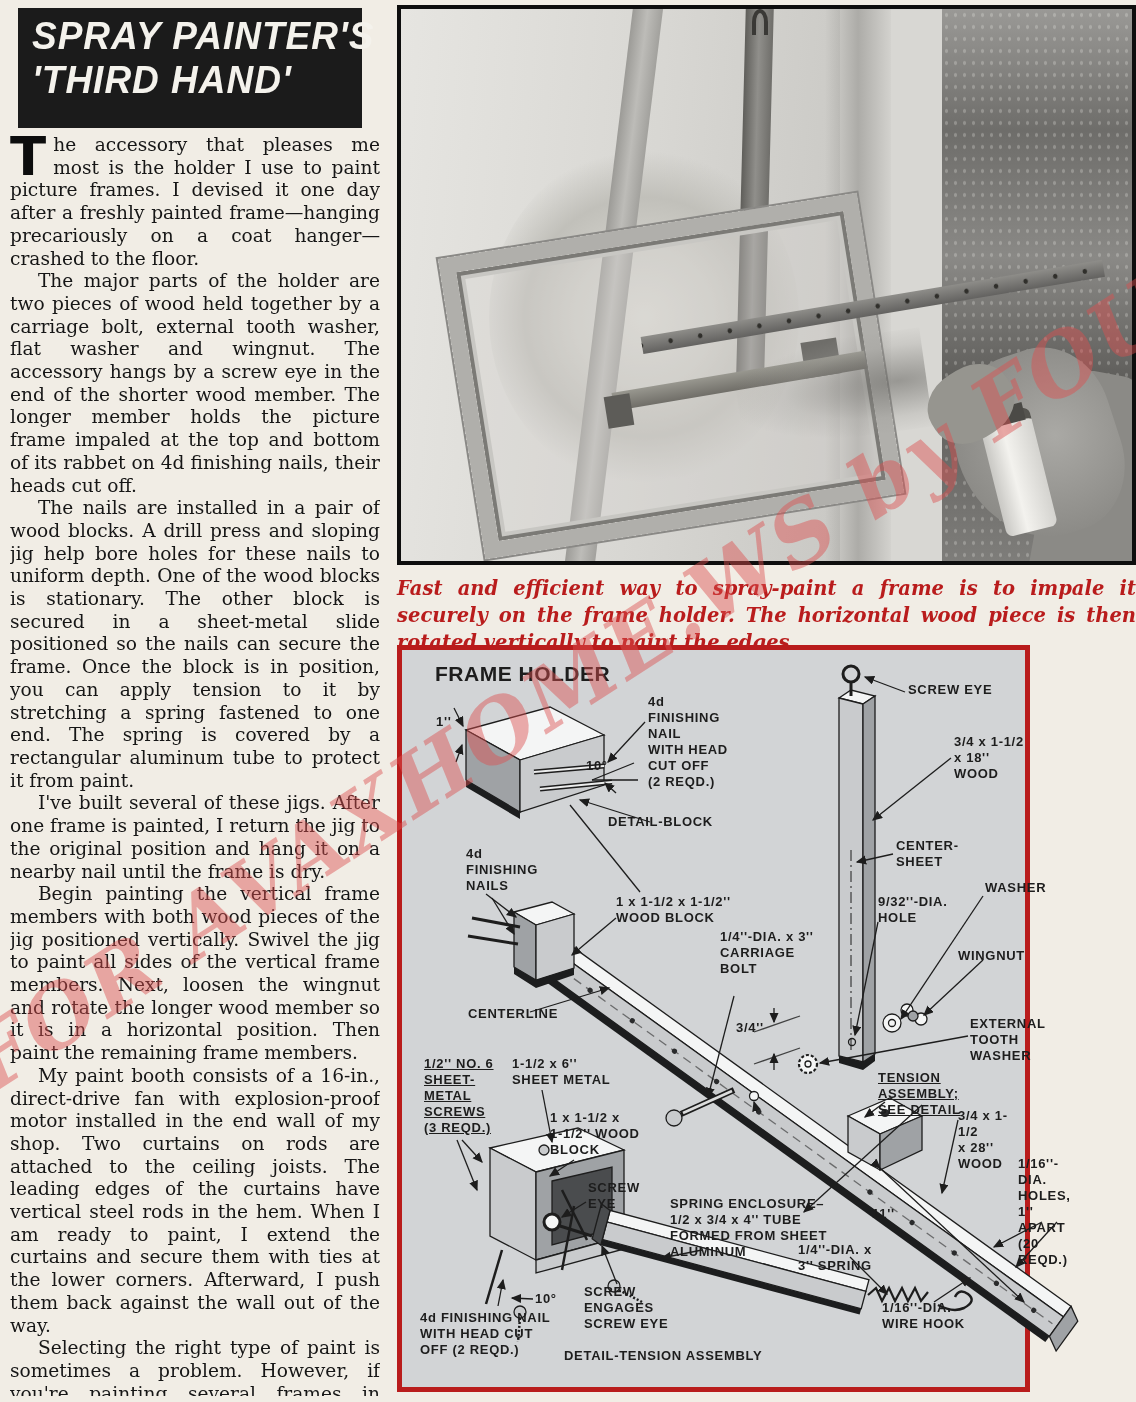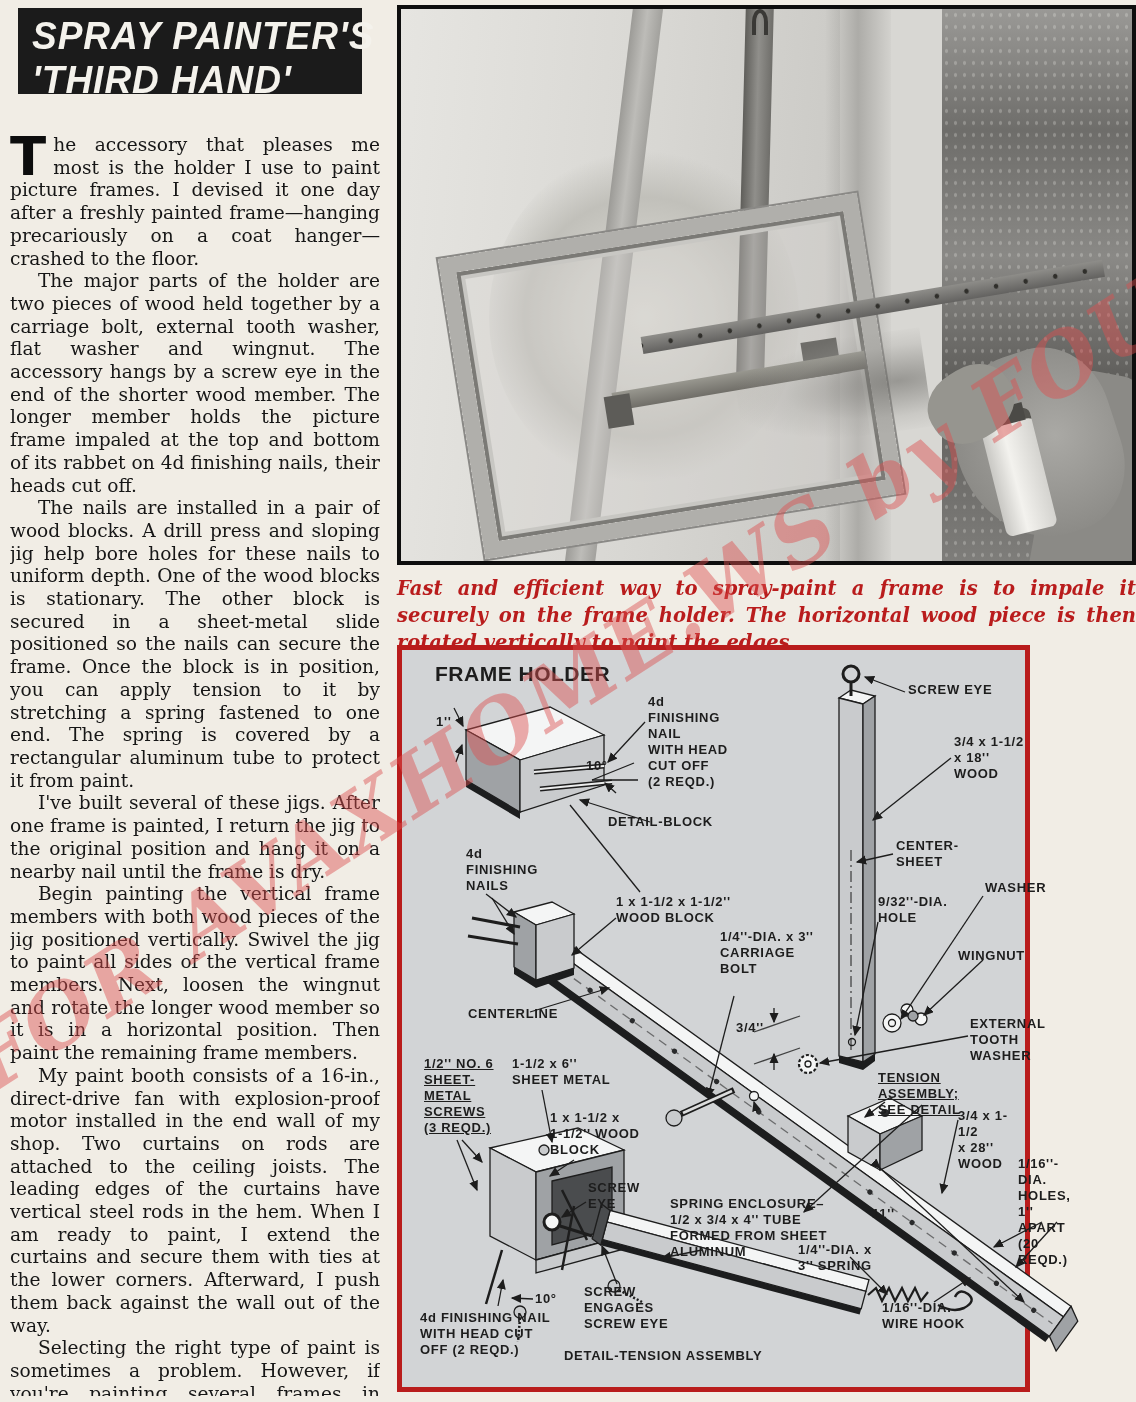--- a/index.html
+++ b/index.html
@@ -4,21 +4,21 @@
 <style>
   * { margin:0; padding:0; box-sizing:border-box; }
   html,body { background:#888; }
   .page {
     position:relative; width:1136px; height:1402px; margin:0 auto;
     background:#f1ede5; overflow:hidden;
     font-family:"DejaVu Serif", serif; color:#161616;
   }
   
   .headline {
-    position:absolute; left:18px; top:8px; width:344px; height:86px;
+    position:absolute; left:18px; top:8px; width:344px; height:120px;
     background:#1b1b1b; padding:6px 0 0 14px;
   }
   .headline .hl {
     font-family:"Liberation Sans", sans-serif; font-weight:bold; font-style:italic;
     color:#f4f2ec; font-size:37px; line-height:44px; letter-spacing:1px;
     transform:scaleY(1.04); transform-origin:left top; display:block; white-space:nowrap;
   }
   
   .article {
     position:absolute; left:10px; top:134px; width:370px; height:1262px;

